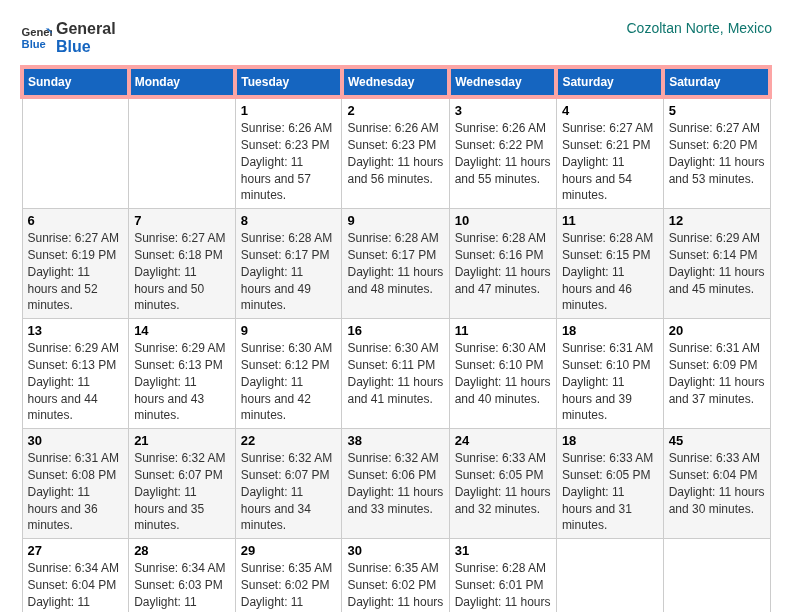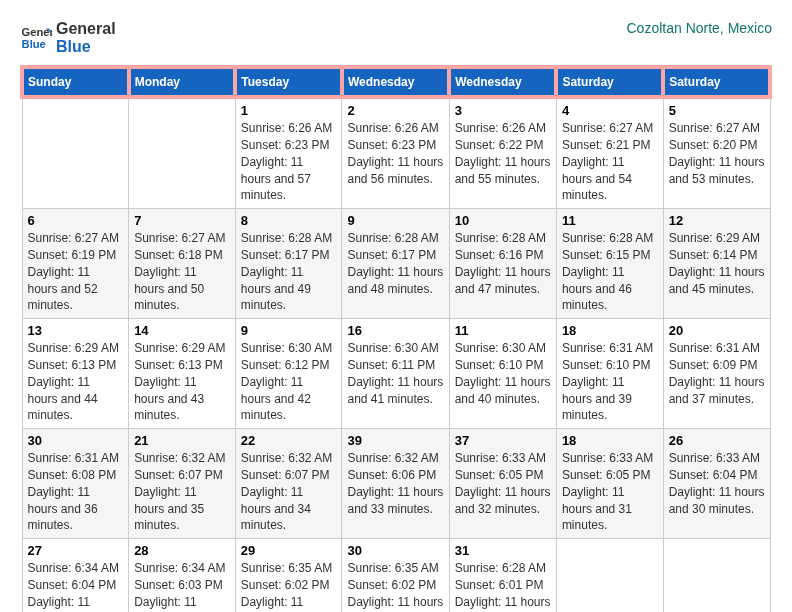--- a/index.html
+++ b/index.html
@@ -246,39 +246,39 @@
 Sunset: 6:07 PM
 Daylight: 11 hours and 35 minutes.</div>
         </td>
         <td>
           <span class="day-number">22</span>
           <div class="day-info" style="white-space: pre-wrap;">Sunrise: 6:32 AM
 Sunset: 6:07 PM
 Daylight: 11 hours and 34 minutes.</div>
         </td>
         <td>
-          <span class="day-number">39</span>
+          <span class="day-number">38</span>
           <div class="day-info" style="white-space: pre-wrap;">Sunrise: 6:32 AM
 Sunset: 6:06 PM
 Daylight: 11 hours and 33 minutes.</div>
         </td>
         <td>
-          <span class="day-number">37</span>
+          <span class="day-number">24</span>
           <div class="day-info" style="white-space: pre-wrap;">Sunrise: 6:33 AM
 Sunset: 6:05 PM
 Daylight: 11 hours and 32 minutes.</div>
         </td>
         <td>
           <span class="day-number">18</span>
           <div class="day-info" style="white-space: pre-wrap;">Sunrise: 6:33 AM
 Sunset: 6:05 PM
 Daylight: 11 hours and 31 minutes.</div>
         </td>
         <td>
-          <span class="day-number">26</span>
+          <span class="day-number">45</span>
           <div class="day-info" style="white-space: pre-wrap;">Sunrise: 6:33 AM
 Sunset: 6:04 PM
 Daylight: 11 hours and 30 minutes.</div>
         </td>
       </tr>
       <tr>
         <td>
           <span class="day-number">27</span>
           <div class="day-info" style="white-space: pre-wrap;">Sunrise: 6:34 AM
 Sunset: 6:04 PM

